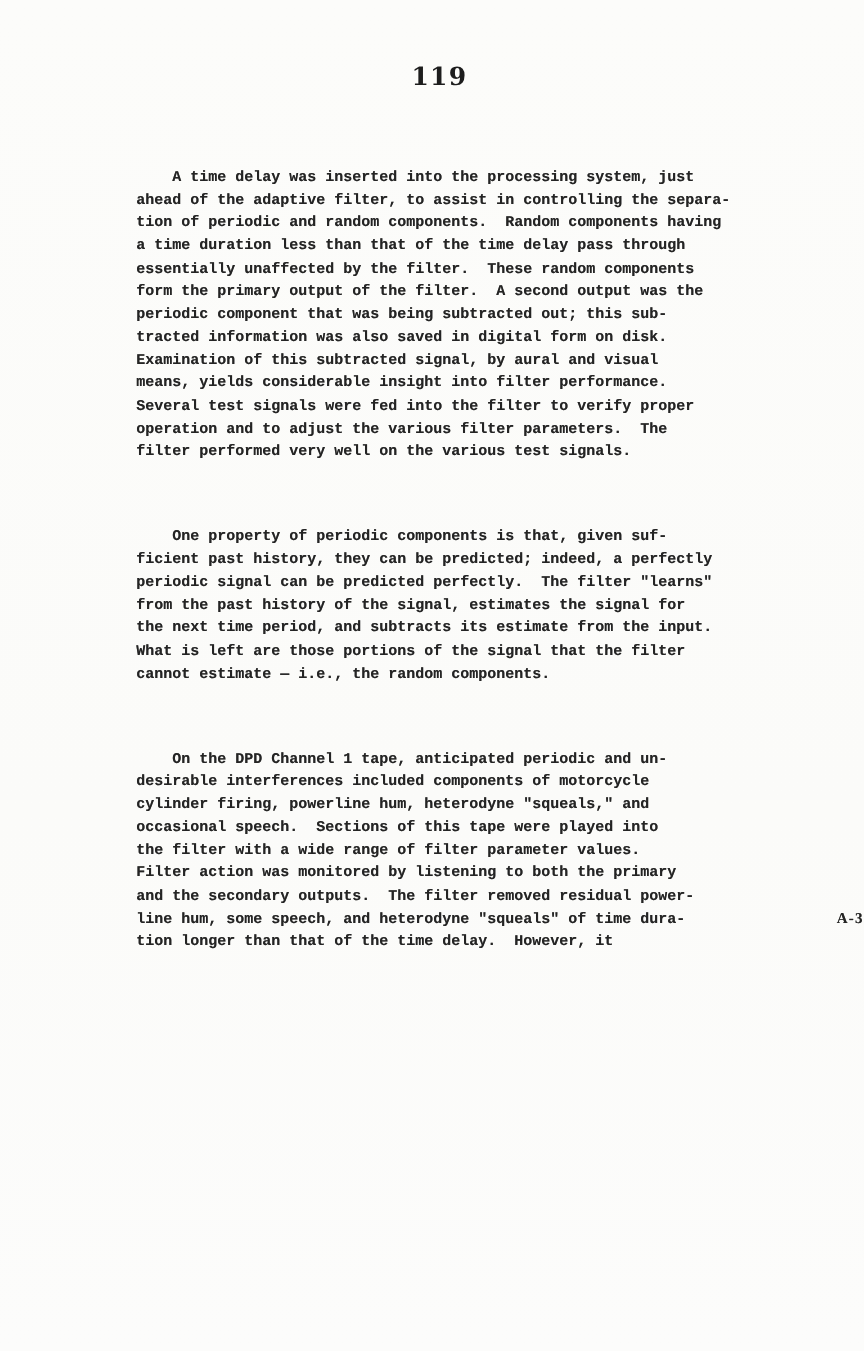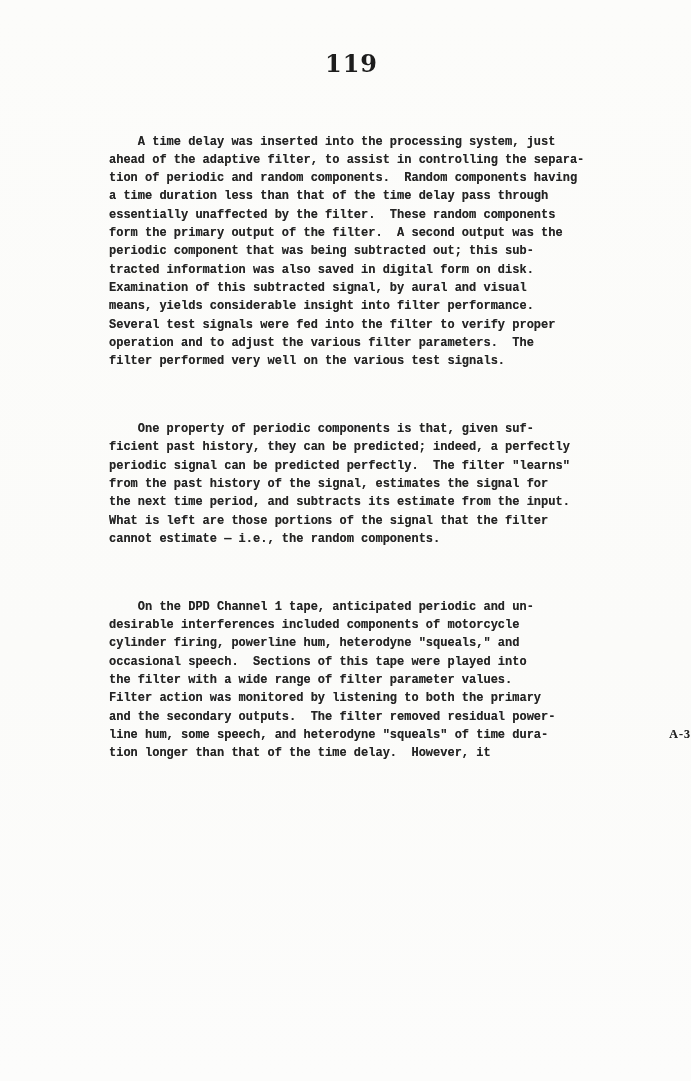--- a/index.html
+++ b/index.html
@@ -20,21 +20,21 @@
   }
   .page-number {
     position: absolute;
     top: 49px;
     left: 0;
     width: 691px;
     text-align: center;
     padding-left: 12px;
     box-sizing: border-box;
     font-family: "DejaVu Serif", serif;
-    font-size: 24px;
+    font-size: 20px;
     font-weight: 600;
     letter-spacing: 1px;
     color: #1d1d1d;
   }
   .content {
     position: absolute;
     left: 109px;
     top: 96px;
     width: 500px;
     font-family: "Liberation Mono", "DejaVu Sans Mono", monospace;

